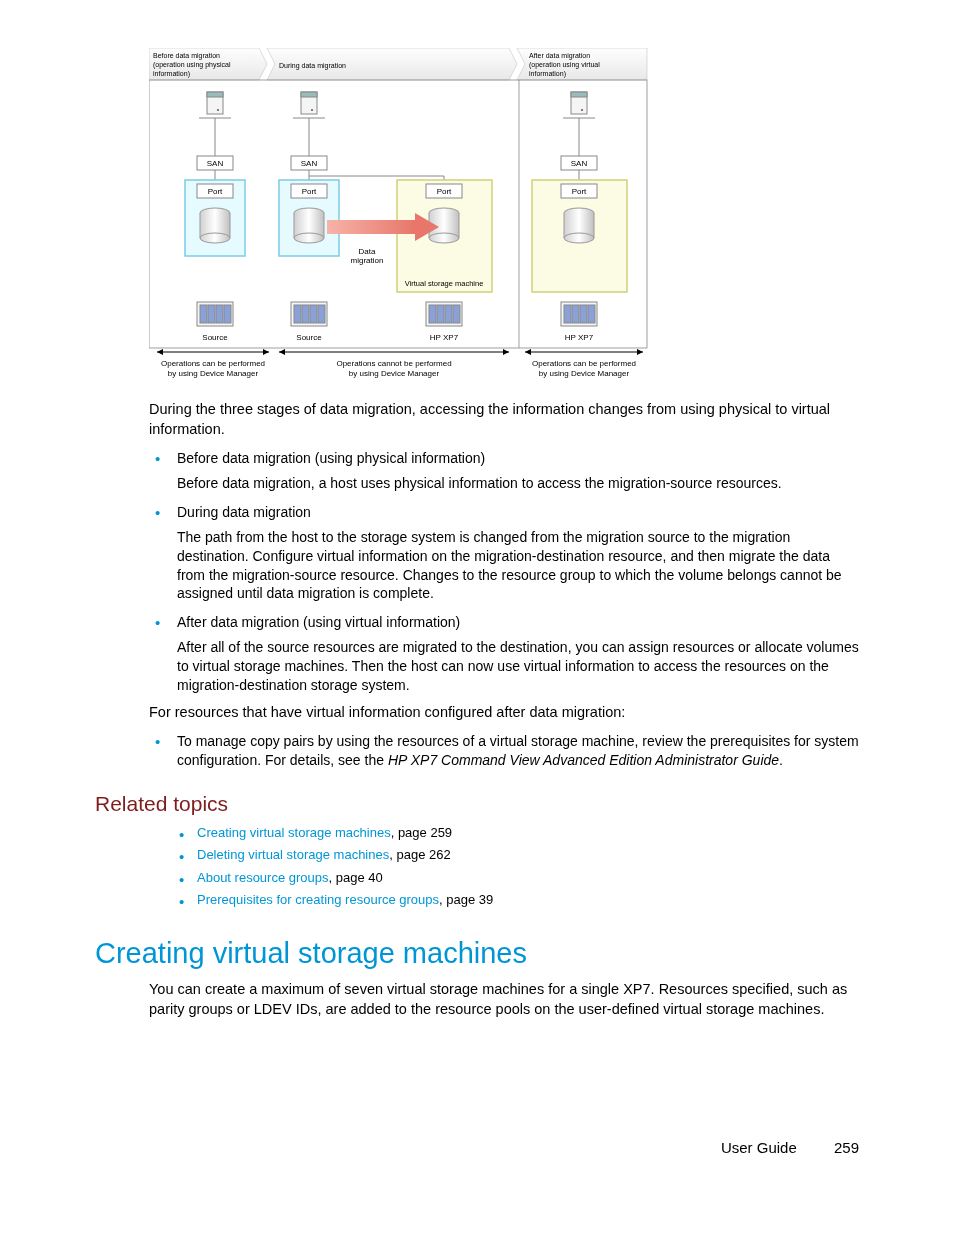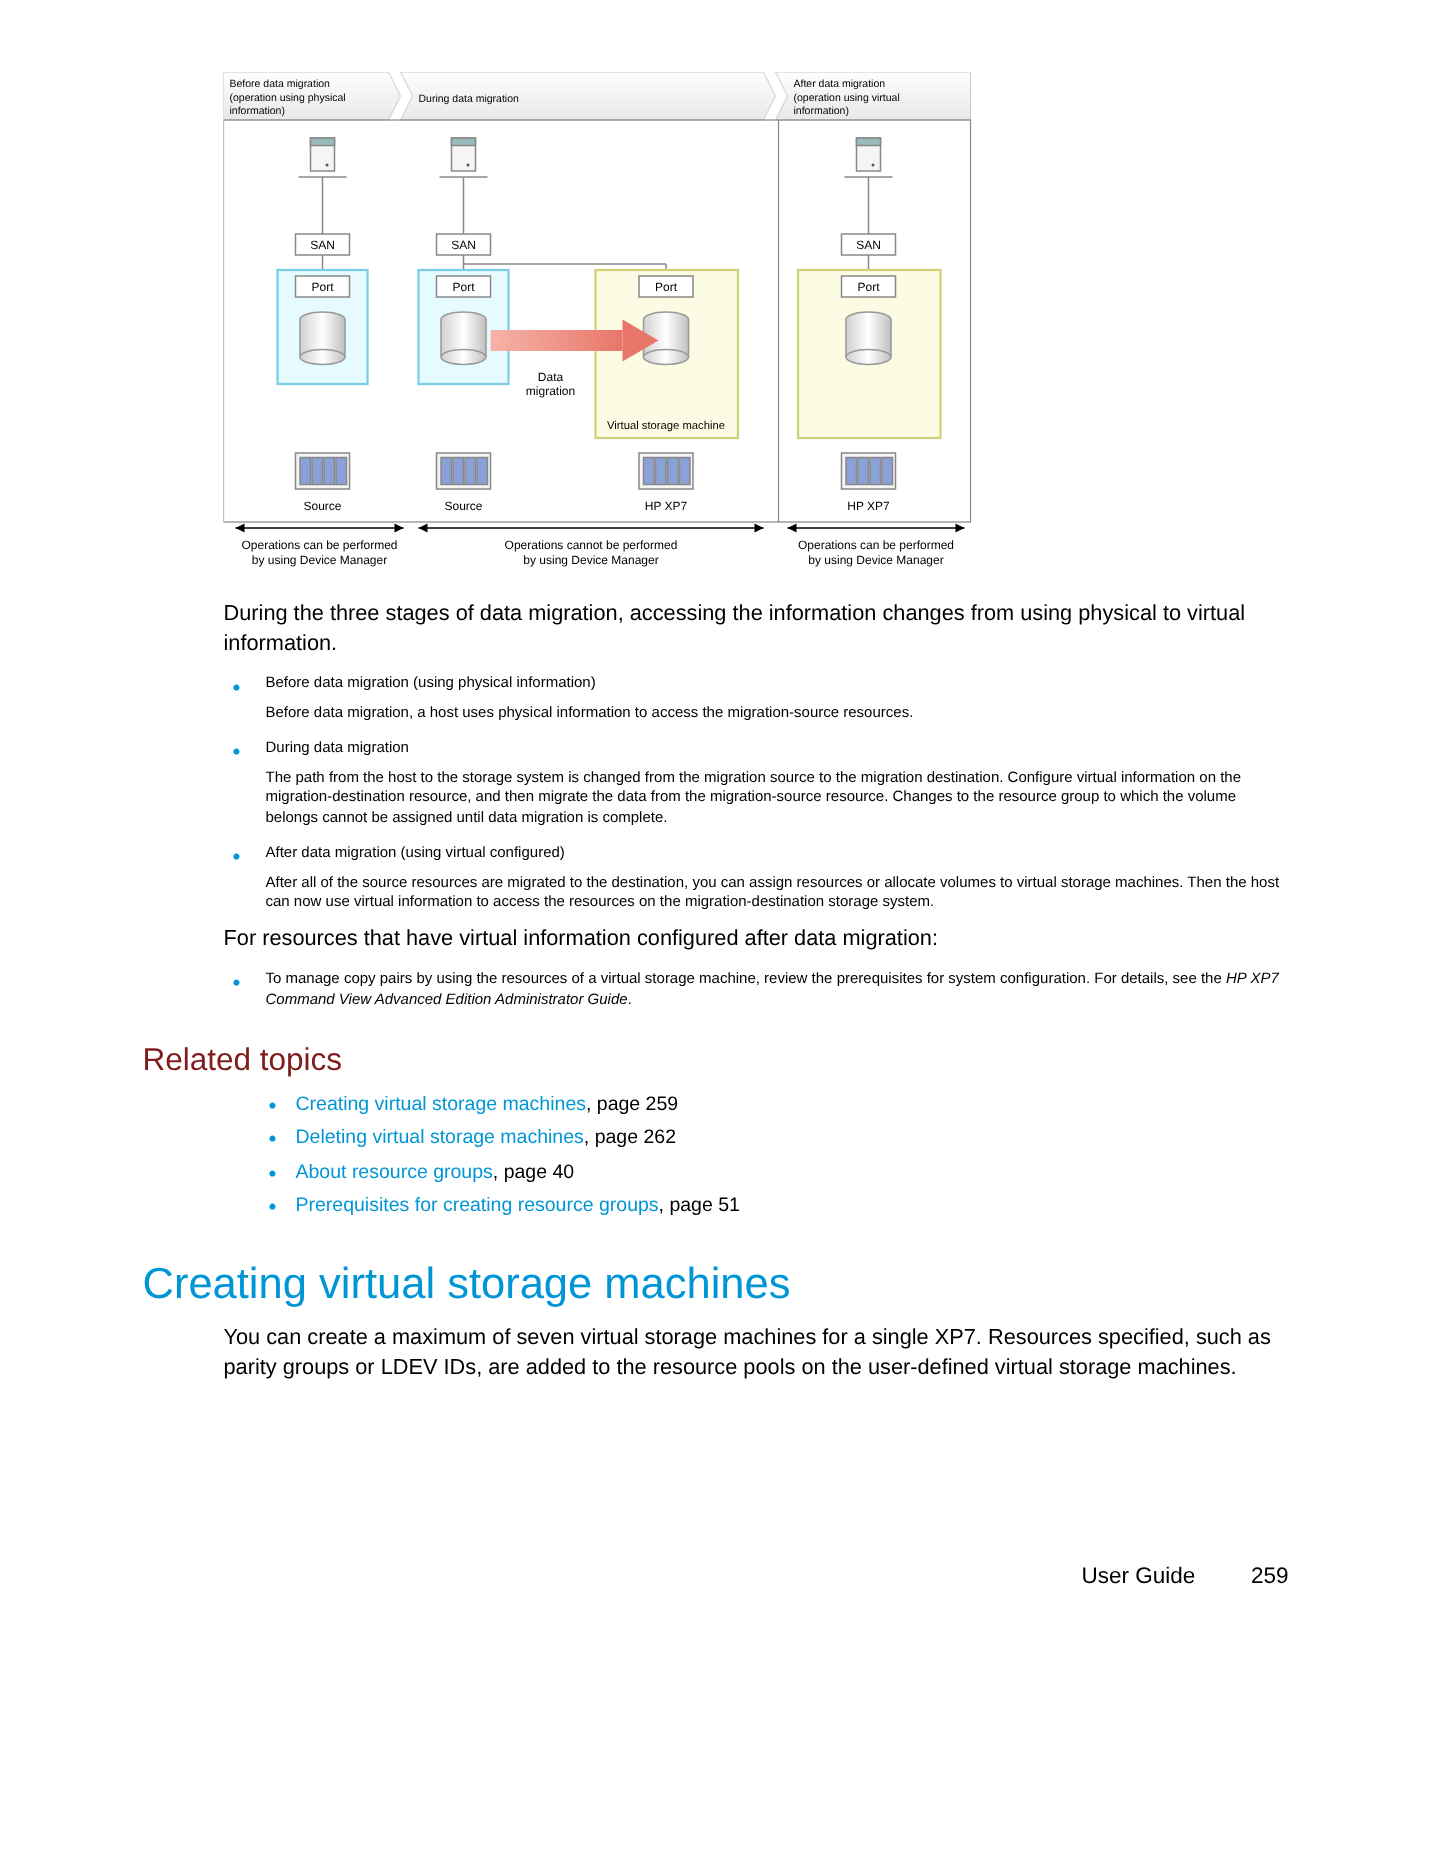--- a/index.html
+++ b/index.html
@@ -29,21 +29,21 @@
   }
   .bullet-list {
     list-style: none;
     padding: 0;
     margin: 8px 0 8px 54px;
   }
   .bullet-list > li {
     position: relative;
     padding-left: 28px;
     margin: 10px 0 6px 0;
-    font-size: 10px;
+    font-size: 14px;
     line-height: 1.35;
     font-family: "Futura", "Century Gothic", Arial, sans-serif;
   }
   .bullet-list > li::before {
     content: "•";
     position: absolute;
     left: 6px;
     top: 0;
     color: #0096d6;
     font-size: 15px;
@@ -306,39 +306,39 @@
   <ul class="bullet-list">
     <li>
       <span>Before data migration (using physical information)</span>
       <div class="sub-para">Before data migration, a host uses physical information to access the migration-source resources.</div>
     </li>
     <li>
       <span>During data migration</span>
       <div class="sub-para">The path from the host to the storage system is changed from the migration source to the migration destination. Configure virtual information on the migration-destination resource, and then migrate the data from the migration-source resource. Changes to the resource group to which the volume belongs cannot be assigned until data migration is complete.</div>
     </li>
     <li>
-      <span>After data migration (using virtual configured)</span>
+      <span>After data migration (using virtual information)</span>
       <div class="sub-para">After all of the source resources are migrated to the destination, you can assign resources or allocate volumes to virtual storage machines. Then the host can now use virtual information to access the resources on the migration-destination storage system.</div>
     </li>
   </ul>
 
   <p class="body-text">For resources that have virtual information configured after data migration:</p>
 
   <ul class="bullet-list">
     <li>
       <span>To manage copy pairs by using the resources of a virtual storage machine, review the prerequisites for system configuration. For details, see the </span><span class="italic">HP XP7 Command View Advanced Edition Administrator Guide</span><span>.</span>
     </li>
   </ul>
 
   <h3 class="h2">Related topics</h3>
   <ul class="related-list">
     <li><span class="link">Creating virtual storage machines</span><span>, page 259</span></li>
     <li><span class="link">Deleting virtual storage machines</span><span>, page 262</span></li>
     <li><span class="link">About resource groups</span><span>, page 40</span></li>
-    <li><span class="link">Prerequisites for creating resource groups</span><span>, page 51</span></li>
+    <li><span class="link">Prerequisites for creating resource groups</span><span>, page 39</span></li>
   </ul>
 
   <h2 class="h1">Creating virtual storage machines</h2>
   <p class="body-text">You can create a maximum of seven virtual storage machines for a single XP7. Resources specified, such as parity groups or LDEV IDs, are added to the resource pools on the user-defined virtual storage machines.</p>
 
   <div class="footer">
     <span>User Guide</span>
     <span class="pg">259</span>
   </div>
 

